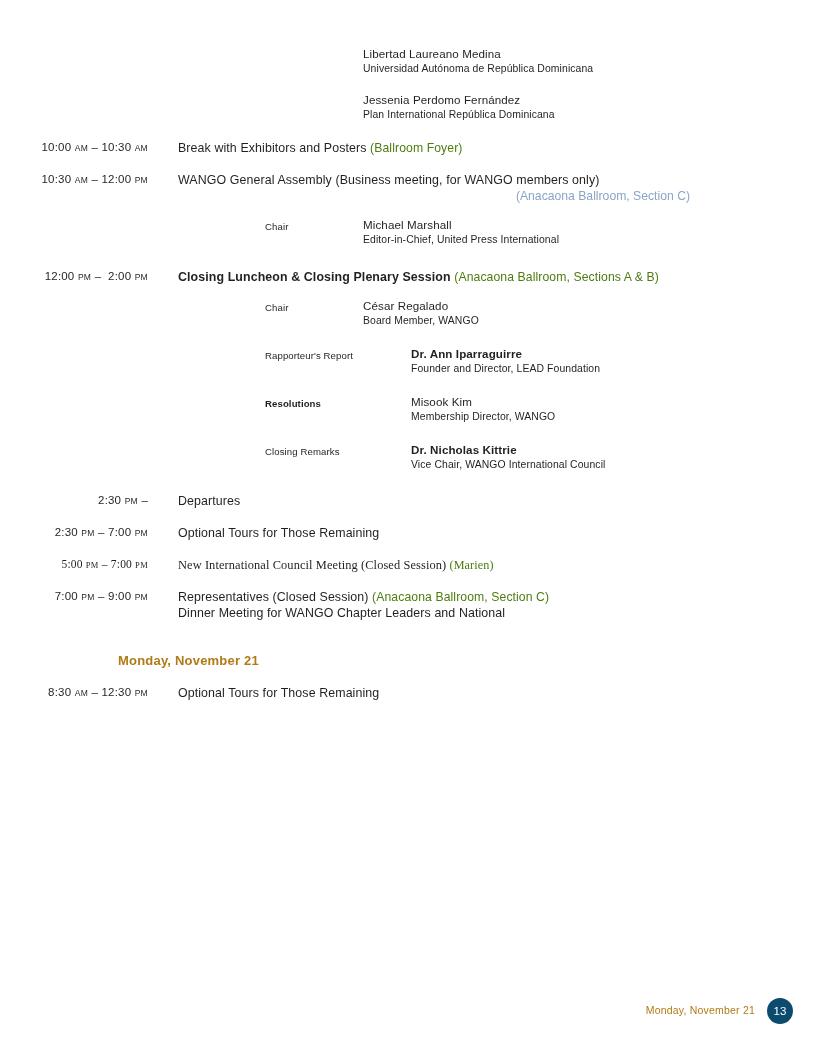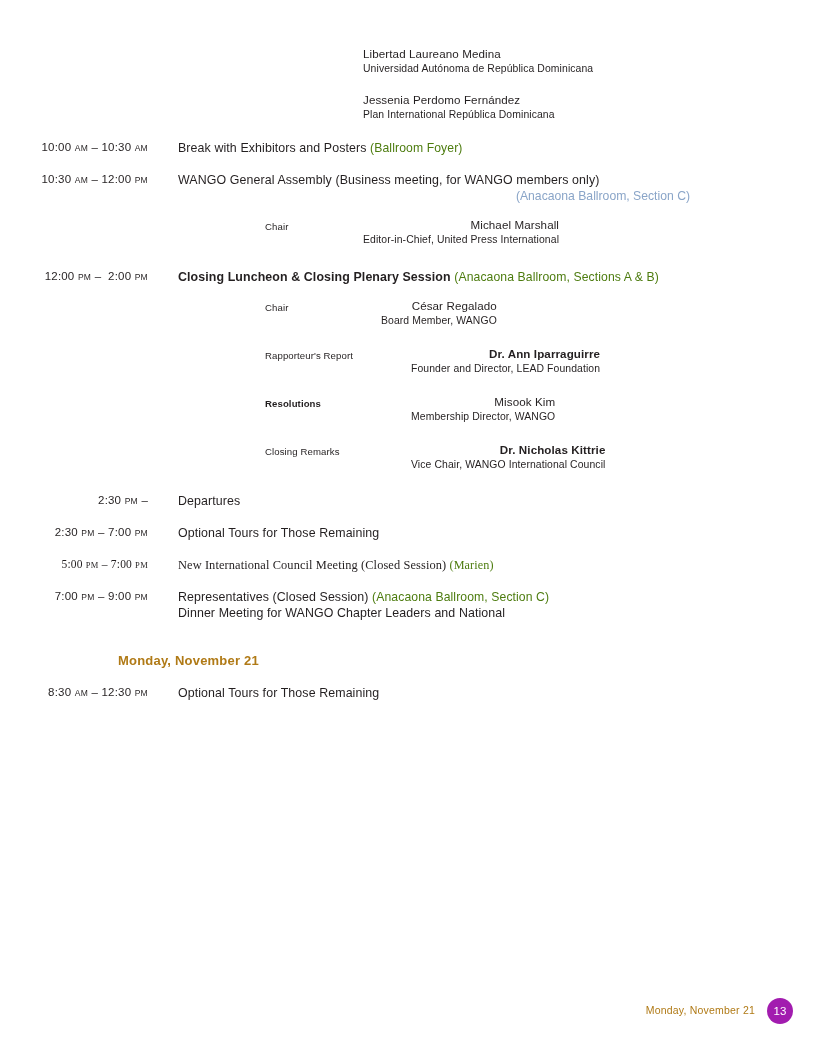--- a/index.html
+++ b/index.html
@@ -89,21 +89,20 @@
   }
   .role-label {
     position: absolute;
     font-size: 9.6px;
     color: #231f20;
     letter-spacing: 0.1px;
     white-space: nowrap;
   }
   .role-person {
     position: absolute;
-    text-align: right;
   }
   .role-person .pname {
     font-size: 11.6px;
     color: #231f20;
     line-height: 15.5px;
     letter-spacing: 0.1px;
   }
   .role-person .pname.bold {
     font-weight: bold;
   }
@@ -133,21 +132,21 @@
     color: #b07a16;
     letter-spacing: 0.2px;
   }
   .page-badge {
     position: absolute;
     right: 24px;
     bottom: 33px;
     width: 26px;
     height: 26px;
     border-radius: 50%;
-    background: #a21caf;
+    background: #0c4a6e;
     color: #ffffff;
     font-size: 11.5px;
     display: flex;
     align-items: center;
     justify-content: center;
   }
 </style>
 </head>
 <body>
 
@@ -212,21 +211,21 @@
     <div class="body-col">
       <div class="desc bold">
         <span>Closing Luncheon &amp; Closing Plenary Session</span>
         <span class="venue" style="font-weight:normal;">(Anacaona Ballroom, Sections A &amp; B)</span>
       </div>
     </div>
   </div>
 
   <div class="rolerow" style="top:302px; left:0; width:817px; height:36px;">
     <div class="role-label" style="left:265px; top:0;">Chair</div>
-    <div class="role-person" style="left:381px; top:-4px;">
+    <div class="role-person" style="left:363px; top:-4px;">
       <div class="pname">César Regalado</div>
       <div class="ptitle">Board Member, WANGO</div>
     </div>
   </div>
 
   <div class="rolerow" style="top:350px; left:0; width:817px; height:36px;">
     <div class="role-label" style="left:265px; top:0;">Rapporteur's Report</div>
     <div class="role-person" style="left:411px; top:-4px;">
       <div class="pname bold">Dr. Ann Iparraguirre</div>
       <div class="ptitle">Founder and Director, LEAD Foundation</div>

